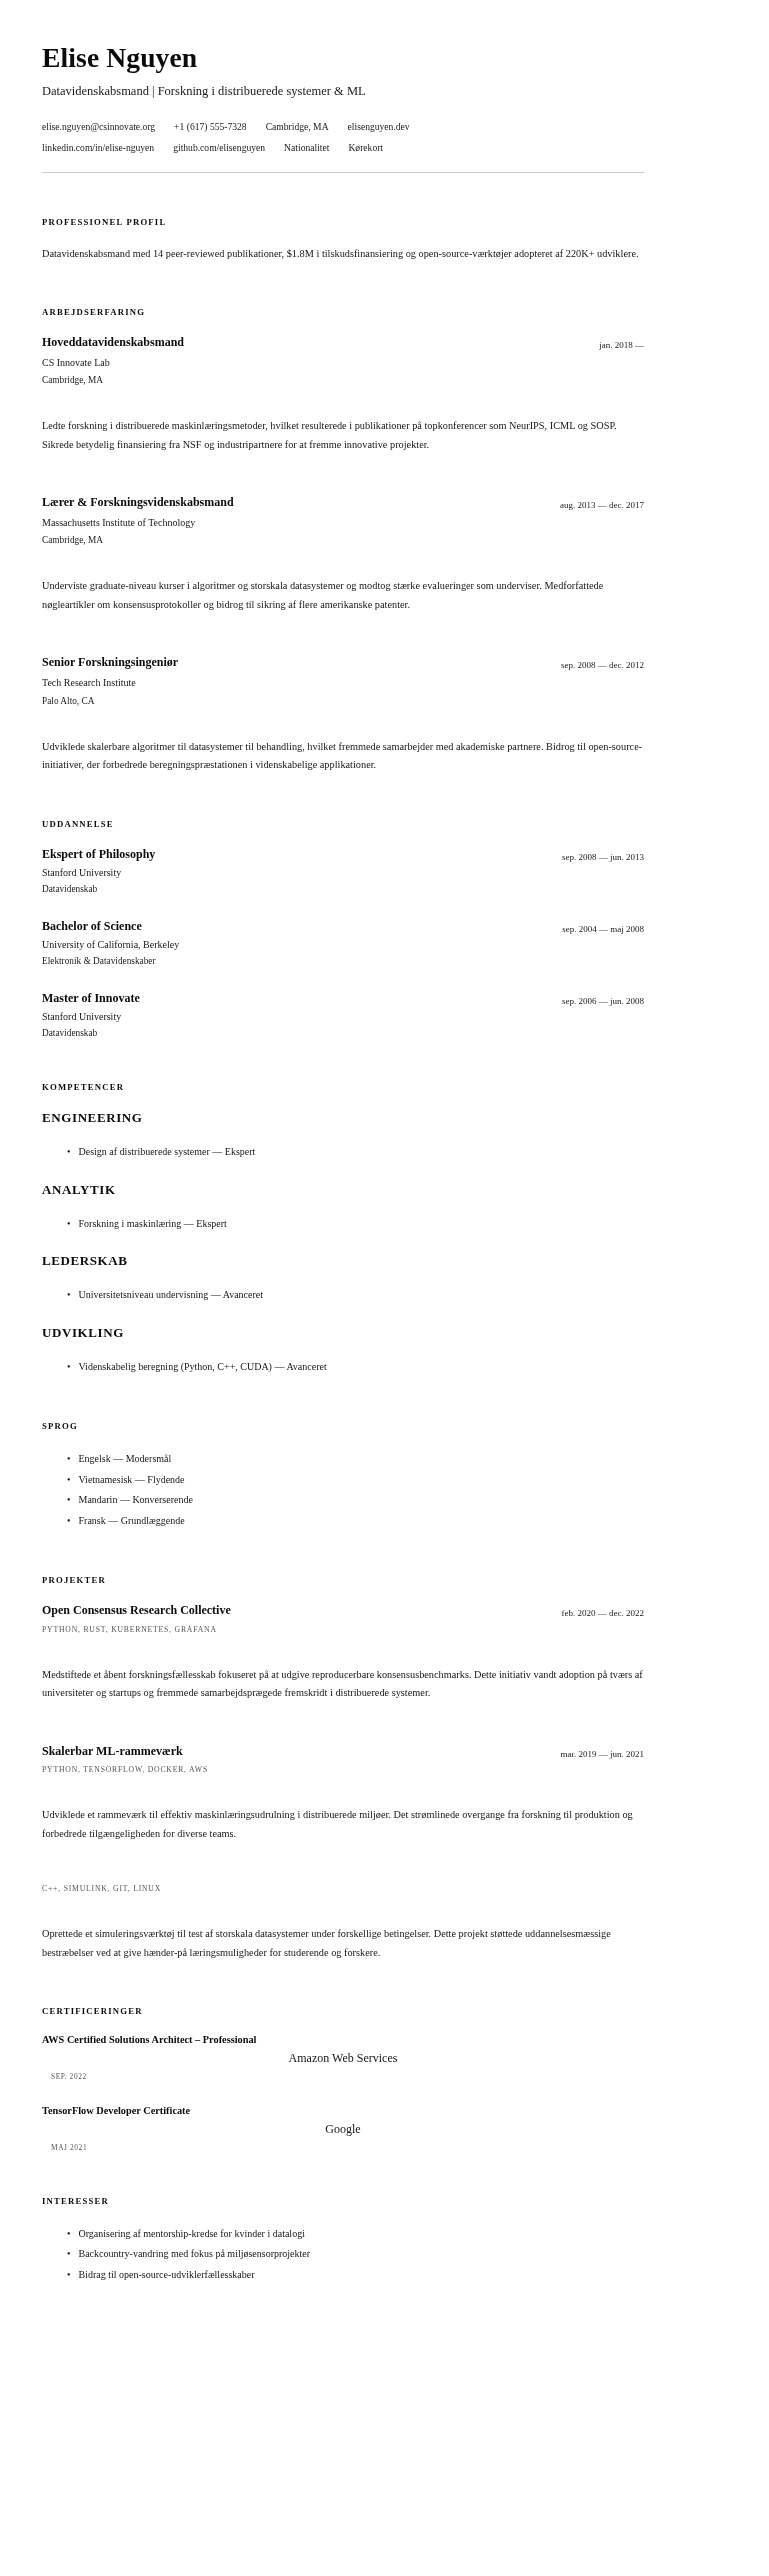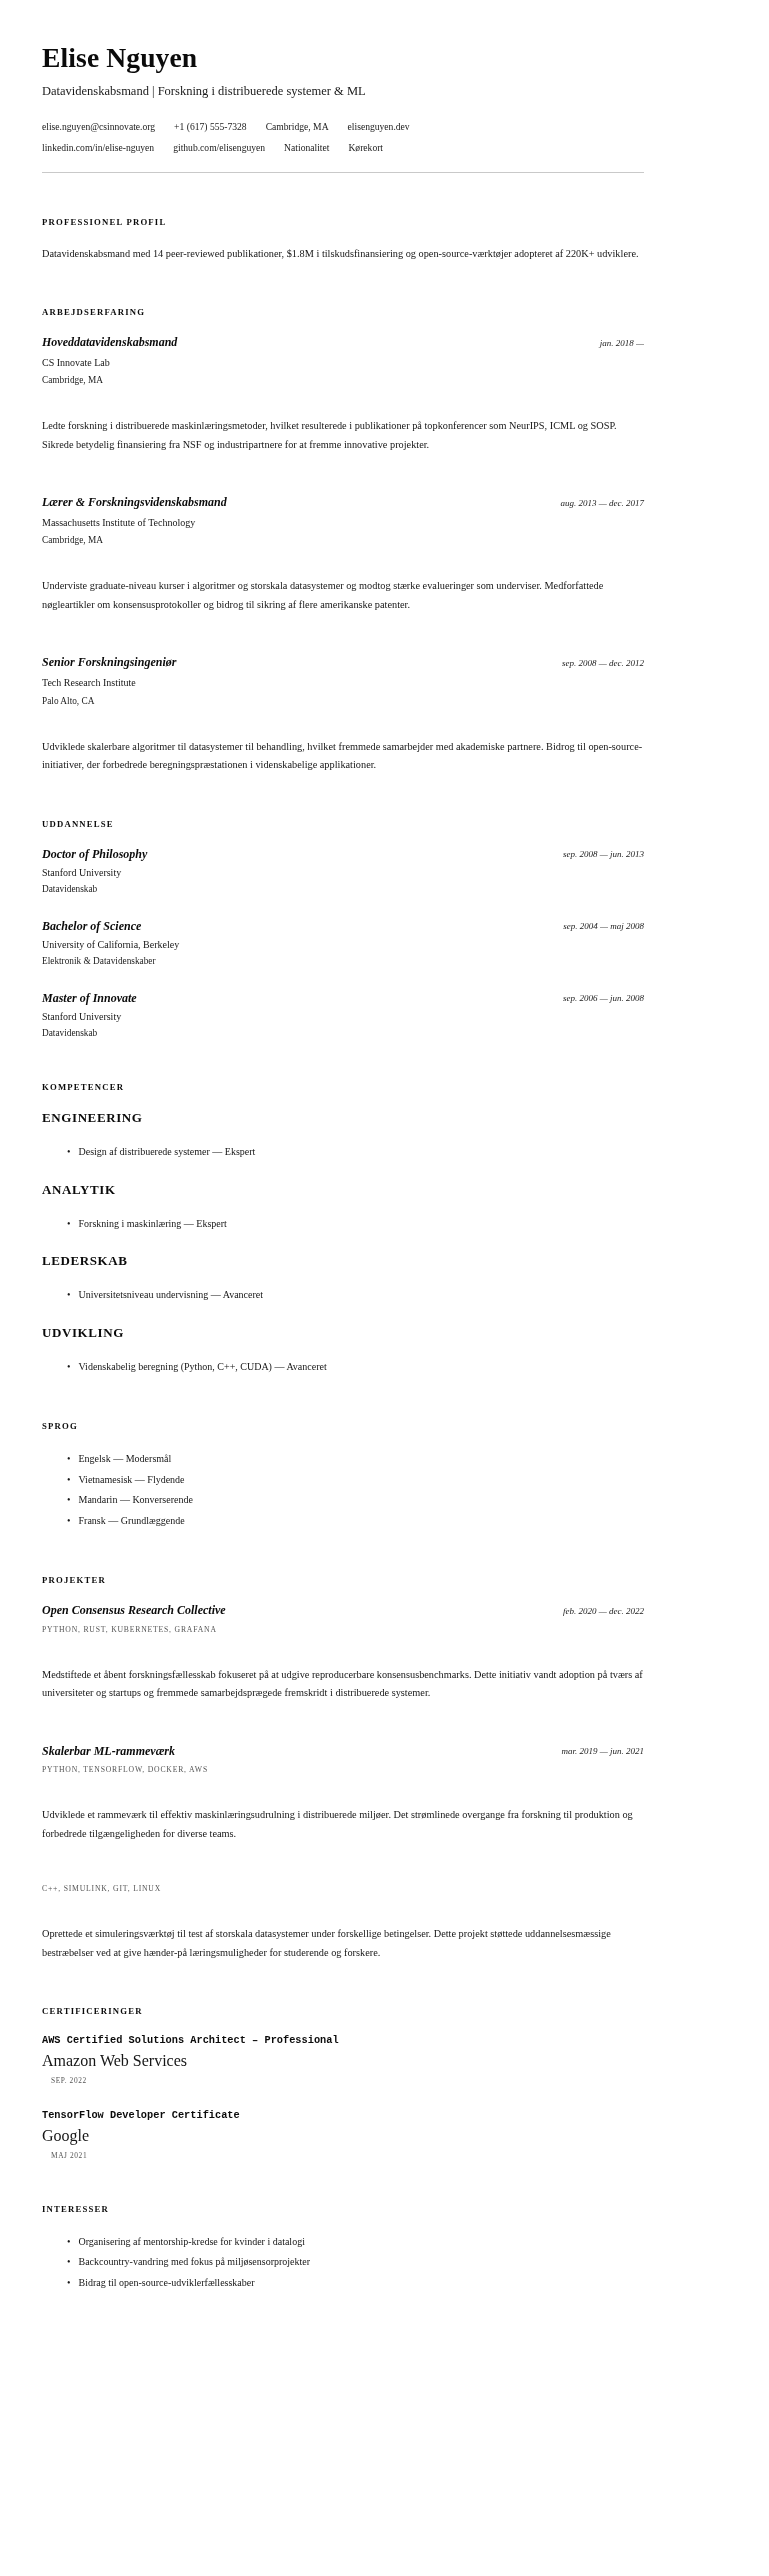--- a/index.html
+++ b/index.html
@@ -68,22 +68,21 @@
     line-height: 1.8;
     color: #161616;
   }
   
   .entry + .entry { margin-top: 41px; }
   .edu-entry + .edu-entry { margin-top: 24.4px; }
   .cert-entry + .cert-entry { margin-top: 24.4px; }
   .entry-head {
     display: flex;
     justify-content: space-between;
-    align-items: center;
-    font-style: italic;
+    align-items: flex-end;
   }
   .entry-title {
     margin: 0;
     font-size: 12px;
     font-weight: 700;
     color: #0b0b0b;
   }
   .entry-dates {
     font-size: 9px;
     color: #222222;
@@ -137,22 +136,22 @@
     line-height: 2.05;
     color: #161616;
   }
   ul.bullets li::before {
     content: "\2022";
     position: absolute;
     left: 0;
     color: #161616;
   }
   
-  .cert-title { margin: 0; font-size: 10.3px; font-weight: 700; color: #0b0b0b; font-family: Liberation Mono, monospace; }
-  .cert-issuer { margin-top: 5.8px; font-size: 16px; color: #161616; }
+  .cert-title { margin: 0; font-size: 10.3px; font-weight: 700; color: #0b0b0b; }
+  .cert-issuer { margin-top: 5.8px; font-size: 12px; color: #161616; text-align: center; }
   .cert-date {
     margin-top: 5.8px;
     font-size: 7.4px;
     letter-spacing: 0.6px;
     text-transform: uppercase;
     color: #555555;
     padding-left: 9px;
   }
 </style>
 </head>
@@ -217,21 +216,21 @@
       <div class="entry-location">Palo Alto, CA</div>
       <p class="entry-desc">Udviklede skalerbare algoritmer til datasystemer til behandling, hvilket fremmede samarbejder med akademiske partnere. Bidrog til open-source-initiativer, der forbedrede beregningspræstationen i videnskabelige applikationer.</p>
     </article>
   </section>
 
   <section class="section">
     <h2 class="sec-h">Uddannelse</h2>
 
     <article class="edu-entry">
       <div class="entry-head">
-        <h3 class="entry-title">Doctor of Philosophy</h3>
+        <h3 class="entry-title">Ekspert of Philosophy</h3>
         <span class="entry-dates">sep. 2008 — jun. 2013</span>
       </div>
       <div class="edu-school">Stanford University</div>
       <div class="edu-field">Datavidenskab</div>
     </article>
 
     <article class="edu-entry">
       <div class="entry-head">
         <h3 class="entry-title">Bachelor of Science</h3>
         <span class="entry-dates">sep. 2004 — maj 2008</span>

